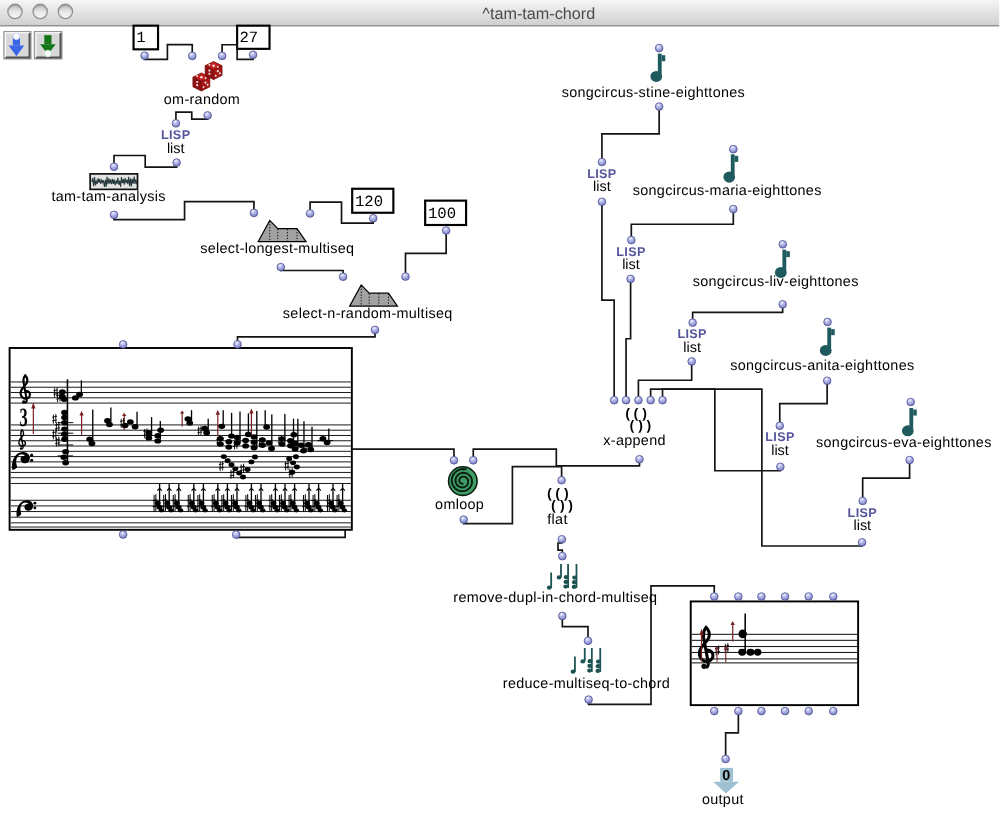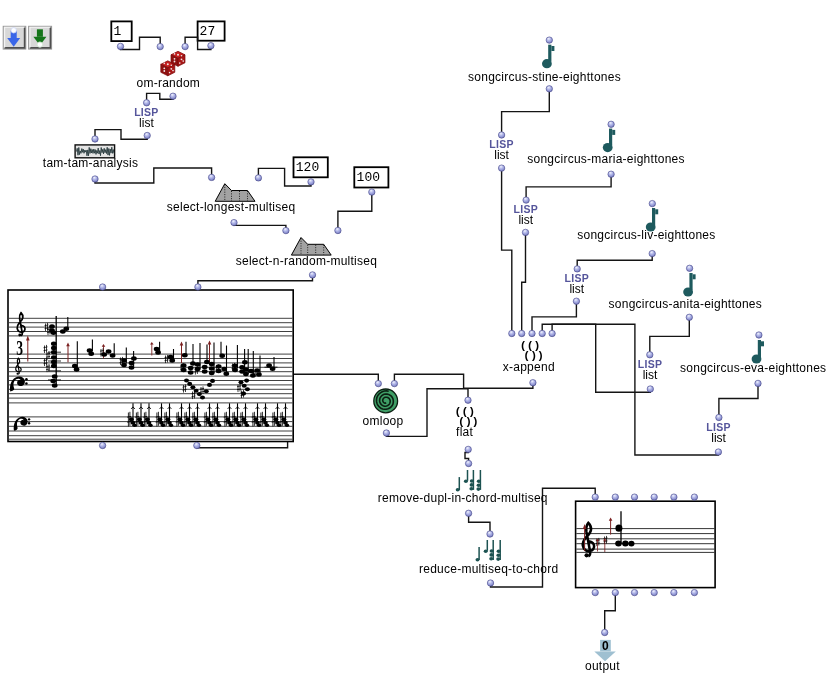--- a/index.html
+++ b/index.html
@@ -1,20 +1,26 @@
 <!DOCTYPE html>
 <html><head><meta charset="utf-8"><style>
 html,body{margin:0;padding:0;background:#fff}
 #page{position:relative;width:833px;height:681px;background:#ffffff;overflow:hidden;font-family:"Liberation Sans",sans-serif}
 #tbar{position:absolute;left:0;top:0;width:833px;height:22px;background:linear-gradient(#f6f6f6,#cfcfcf);border-bottom:1px solid #7c7c7c;box-sizing:border-box}
 .wc{position:absolute;top:3px;width:13.2px;height:13.2px;border-radius:50%;border:1px solid #8e8e8e;background:linear-gradient(#c2c2c2,#e8e8e8 55%,#f6f6f6);box-shadow:inset 0 1px 1px rgba(120,120,120,0.5);box-sizing:border-box}
 #ttl{position:absolute;left:449px;top:3.5px;transform:translateX(-50%);font-size:13.5px;color:#4c4c4c;white-space:nowrap}
 svg{position:absolute;left:0;top:0}
 </style></head><body>
 <div id="page">
+<div id="tbar">
+<span class="wc" style="left:6.3px"></span>
+<span class="wc" style="left:26.9px"></span>
+<span class="wc" style="left:48.1px"></span>
+<span id="ttl">^tam-tam-chord</span>
+</div>
 <svg width="833" height="681" viewBox="0 0 833 681">
 <defs>
 <radialGradient id="pg" cx="0.4" cy="0.28" r="0.8">
 <stop offset="0" stop-color="#f0f2fd"></stop>
 <stop offset="0.4" stop-color="#b0b5e8"></stop>
 <stop offset="0.8" stop-color="#8489c9"></stop>
 <stop offset="1" stop-color="#5a5c9e"></stop>
 </radialGradient>
 <g id="note8" fill="#1e5a5e">
 <ellipse cx="4.9" cy="19" rx="4.9" ry="4.6"></ellipse>

